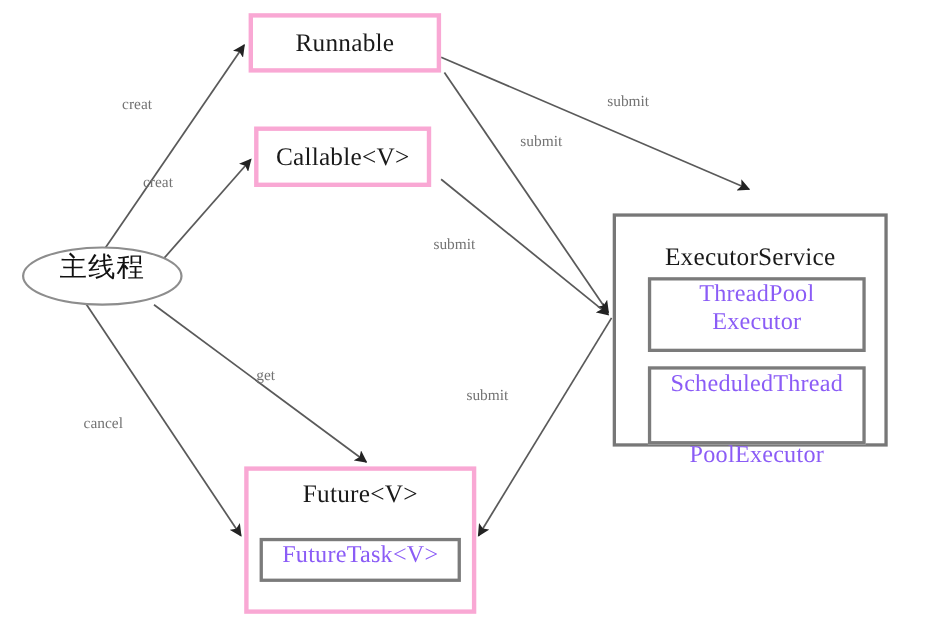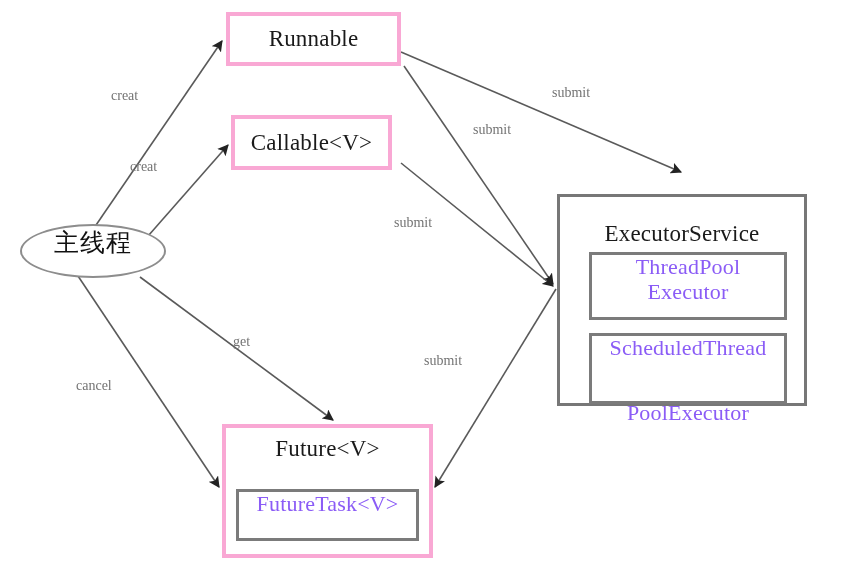--- a/index.html
+++ b/index.html
@@ -142,21 +142,21 @@
 
     <div class="inner-box" style="position:absolute; left:29px; top:136px; width:198px; height:71px;gap:40px;">
       <span class="node-label small">ScheduledThread</span>
       <span class="node-label small">PoolExecutor</span>
     </div>
   </div>
 
   <div class="node-box" style="left:222px; top:424px; width:211px; height:134px; justify-content:flex-start; padding-top:8px;">
     <span class="node-label">Future&lt;V&gt;</span>
 
-    <div class="inner-box" style="position:absolute; left:10px; top:61px; width:183px; height:52px;">
+    <div class="inner-box" style="position:absolute; left:10px; top:61px; width:183px; height:40px;">
       <span class="node-label small">FutureTask&lt;V&gt;</span>
     </div>
   </div>
 
   <div class="edge-label" style="left:111px; top:88px;">creat</div>
 
   <div class="edge-label" style="left:130px; top:159px;">creat</div>
 
   <div class="edge-label" style="left:552px; top:85px;">submit</div>
 

